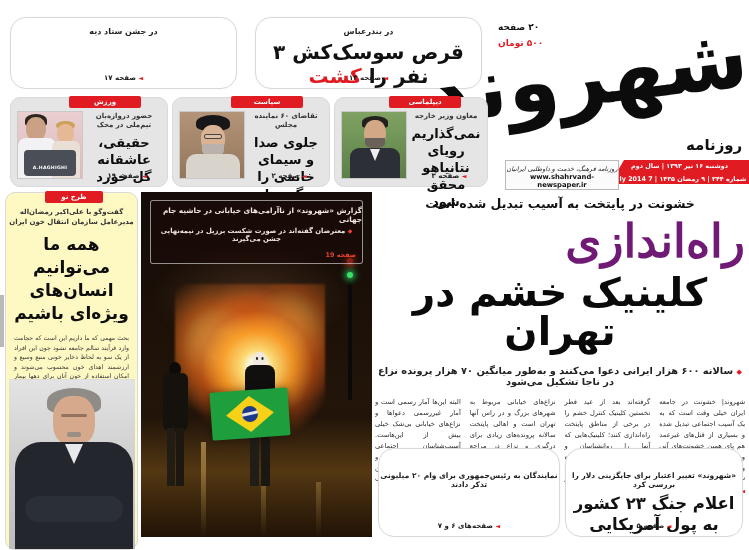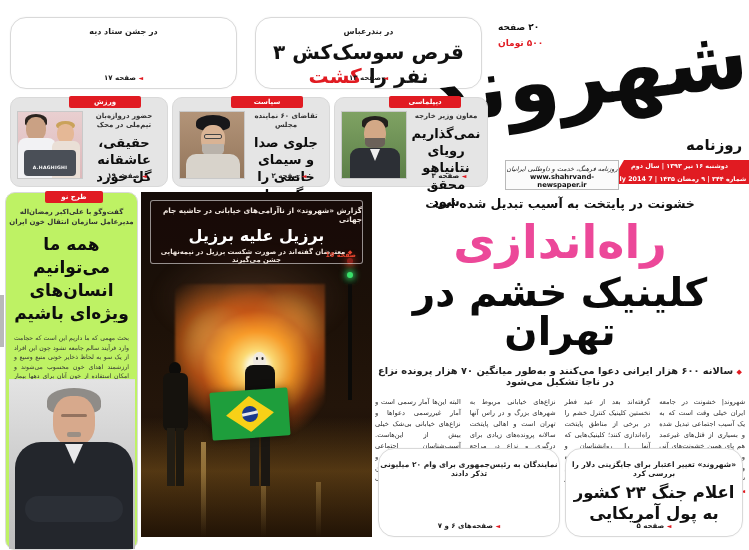--- a/index.html
+++ b/index.html
@@ -34,32 +34,32 @@
   
   .logo-script { font-weight:900; font-size:84px; color:#0c0c0c; transform:rotate(-7deg); letter-spacing:-3px; }
   .redbar { background:#e11b22; color:#fff; clip-path:polygon(14px 0,100% 0,100% 100%,0 100%); }
   .redbar div { text-align:center; font-size:6.4px; font-weight:bold; line-height:13px; }
   .sloganbox { border:1px solid #b9b9b9; background:#fbfbfb; text-align:center; }
   .sloganbox .s1 { font-family:"DejaVu Serif", serif; font-style:italic; font-size:6.4px; color:#222; margin-top:4px; }
   .sloganbox .s2 { font-size:6.8px; font-weight:bold; color:#111; direction:ltr; }
 
   
   .lead-kick { font-size:12.5px; font-weight:bold; color:#111; text-align:center; }
-  .lead-h1 { font-size:46px; font-weight:900; color:#ec4899; text-align:center; letter-spacing:-1px; line-height:1.0; }
+  .lead-h1 { font-size:46px; font-weight:900; color:#701a75; text-align:right; letter-spacing:-1px; line-height:1.0;font-family:Liberation Serif, serif; }
   .lead-h2 { font-size:39px; font-weight:900; color:#0a0a0a; text-align:center; letter-spacing:-1px; line-height:1.0; }
   .lead-sub { font-size:9.8px; font-weight:800; color:#222; text-align:center; }
   .lead-body { column-count:4; column-gap:9px; font-size:6.7px; line-height:1.63; color:#2c2c2c;
                text-align:justify; direction:rtl; }
 
   
-  .botb .kick { font-size:7.5px; margin-top:11px; }
+  .botb .kick { font-size:7.5px; margin-top:22px; }
   .botb .hl { font-size:16.5px; line-height:1.28; margin-top:4px; letter-spacing:-0.3px; }
 
   
-  .feat { position:absolute; border:1px solid #d9d9d9; border-radius:10px; background:#bef264; }
+  .feat { position:absolute; border:1px solid #d9d9d9; border-radius:10px; background:#fef9c3; }
   .feat .tab { position:absolute; top:-2px; right:34px; width:58px; height:12px; background:#e11b22; color:#fff;
                font-size:7px; font-weight:bold; text-align:center; line-height:12px; border-radius:2px; }
   .feat .kick { text-align:center; font-size:7px; font-weight:bold; color:#333; margin-top:14px; line-height:1.45; }
   .feat .hl { text-align:center; font-size:17px; font-weight:900; color:#0d0d0d; line-height:1.35; margin-top:6px; }
   .feat .body { font-size:6.2px; color:#333; text-align:justify; line-height:1.55; margin:8px 8px 0 8px; }
   .feat .pr { text-align:left; margin:3px 8px 0 10px; }
 
   
   .bigphoto { position:absolute; background:
       linear-gradient(180deg,#140c08 0%, #1d1108 40%, #23150a 62%, #120a05 100%); overflow:hidden; }
@@ -299,19 +299,18 @@
   </div>
 
   <div class="flag">
     <div class="diamond"></div>
     <div class="circle"></div>
     <div class="band"></div>
   </div>
 
   <div class="caption-card">
     <div class="kick">گزارش «شهروند» از ناآرامی‌های خیابانی در حاشیه جام جهانی</div>
-    <div class="hl">برزیل علیه برزیل</div>
     <div class="sub"><span style="color:#e8442f; font-size:6px;">◆</span> <span>معترضان گفته‌اند در صورت شکست برزیل در نیمه‌نهایی جشن می‌گیرند</span></div>
     <div class="pr"><span class="p">صفحه 19</span></div>
   </div>
 </div>
 
 <div class="edge-mark"></div>
 
 </body></html>

